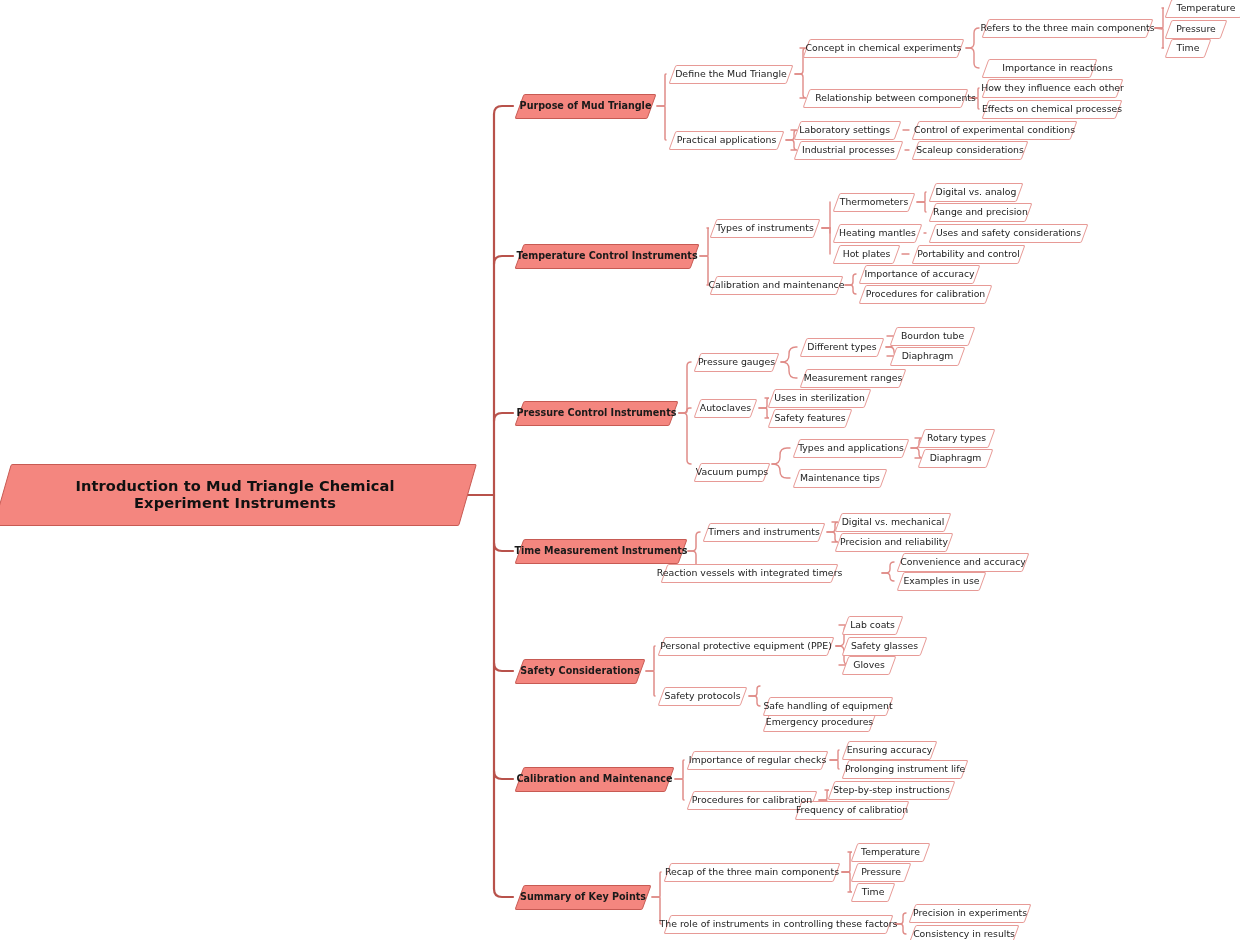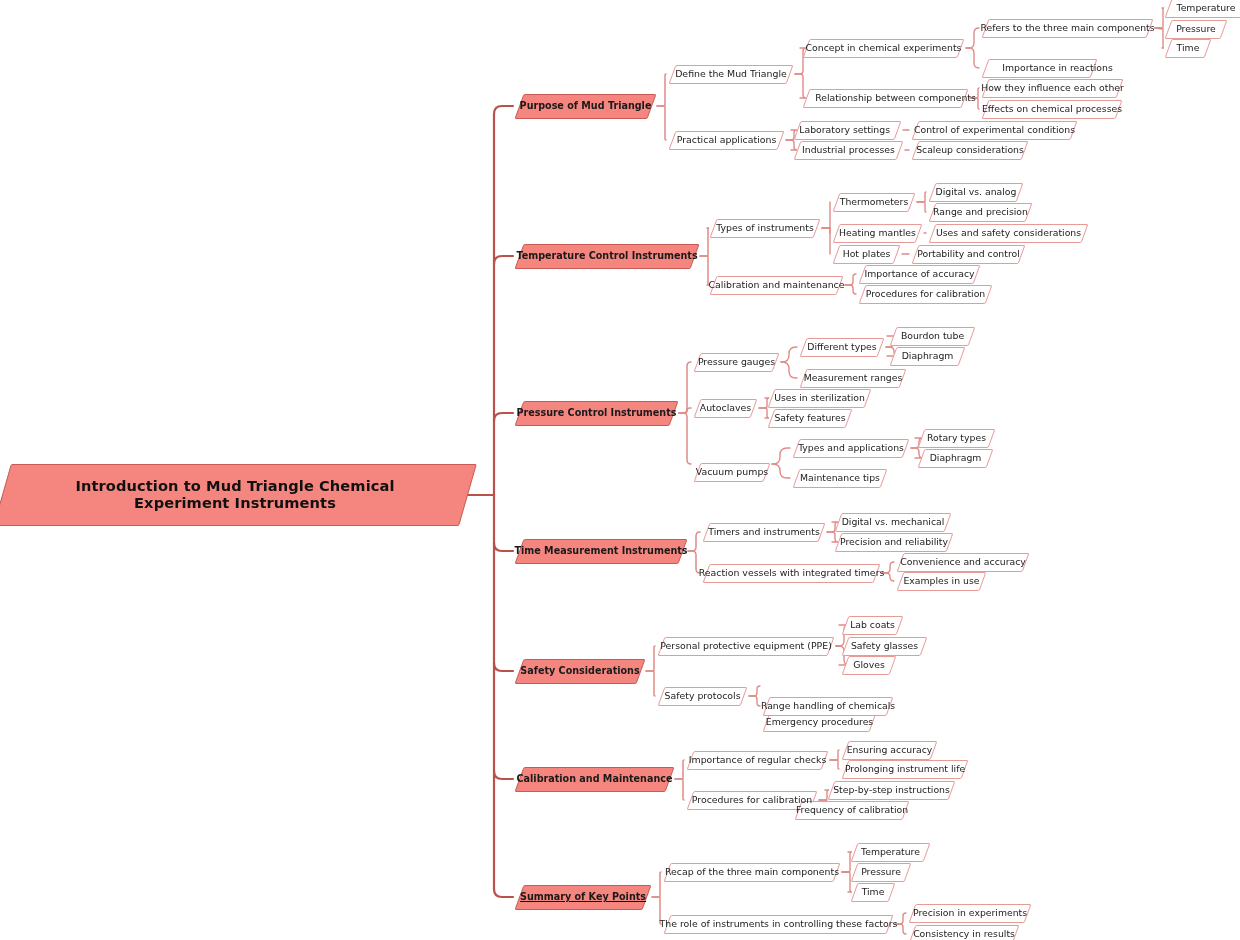--- a/index.html
+++ b/index.html
@@ -136,21 +136,21 @@
         <div class="txt">Time Measurement Instruments</div>
       </div>
       <div class="node l1" style="left: 519px; top: 658.5px; width: 122px; height: 25px;">
         <div class="shape"></div>
         <div class="txt">Safety Considerations</div>
       </div>
       <div class="node l1" style="left: 519px; top: 766.5px; width: 151px; height: 25px;">
         <div class="shape"></div>
         <div class="txt">Calibration and Maintenance</div>
       </div>
-      <div class="node l1" style="left: 519px; top: 884.5px; width: 128px; height: 25px; text-decoration: underline;">
+      <div class="node l1" style="left: 519px; top: 884.5px; width: 128px; height: 25px;">
         <div class="shape"></div>
         <div class="txt">Summary of Key Points</div>
       </div>
       <div class="node lw l2" style="left: 672px; top: 64.5px; width: 118px; height: 19px;">
         <div class="shape"></div>
         <div class="txt">Define the Mud Triangle</div>
       </div>
       <div class="node lw l3" style="left: 806px; top: 38.5px; width: 155px; height: 19px;">
         <div class="shape"></div>
         <div class="txt">Concept in chemical experiments</div>
@@ -308,21 +308,21 @@
         <div class="txt">Timers and instruments</div>
       </div>
       <div class="node lw l3" style="left: 838px; top: 512.5px; width: 110px; height: 19px;">
         <div class="shape"></div>
         <div class="txt">Digital vs. mechanical</div>
       </div>
       <div class="node lw l3" style="left: 838px; top: 532.5px; width: 112px; height: 19px;">
         <div class="shape"></div>
         <div class="txt">Precision and reliability</div>
       </div>
-      <div class="node lw l2" style="left: 706px; top: 563.5px; width: 171px; height: 19px;">
+      <div class="node lw l2" style="left: 664px; top: 563.5px; width: 171px; height: 19px;">
         <div class="shape"></div>
         <div class="txt">Reaction vessels with integrated timers</div>
       </div>
       <div class="node lw l3" style="left: 900px; top: 552.5px; width: 126px; height: 19px;">
         <div class="shape"></div>
         <div class="txt">Convenience and accuracy</div>
       </div>
       <div class="node lw l3" style="left: 900px; top: 571.5px; width: 83px; height: 19px;">
         <div class="shape"></div>
         <div class="txt">Examples in use</div>
@@ -346,21 +346,21 @@
       <div class="node lw l2" style="left: 661px; top: 686.5px; width: 83px; height: 19px;">
         <div class="shape"></div>
         <div class="txt">Safety protocols</div>
       </div>
       <div class="node lw l3" style="left: 766px; top: 676.5px; width: 107px; height: 19px; margin-top: 36px;">
         <div class="shape"></div>
         <div class="txt">Emergency procedures</div>
       </div>
       <div class="node lw l3" style="left: 766px; top: 696.5px; width: 124px; height: 19px;">
         <div class="shape"></div>
-        <div class="txt">Range handling of chemicals</div>
+        <div class="txt">Safe handling of equipment</div>
       </div>
       <div class="node lw l2" style="left: 690px; top: 750.5px; width: 135px; height: 19px;">
         <div class="shape"></div>
         <div class="txt">Importance of regular checks</div>
       </div>
       <div class="node lw l3" style="left: 845px; top: 740.5px; width: 89px; height: 19px;">
         <div class="shape"></div>
         <div class="txt">Ensuring accuracy</div>
       </div>
       <div class="node lw l3" style="left: 845px; top: 759.5px; width: 120px; height: 19px;">

